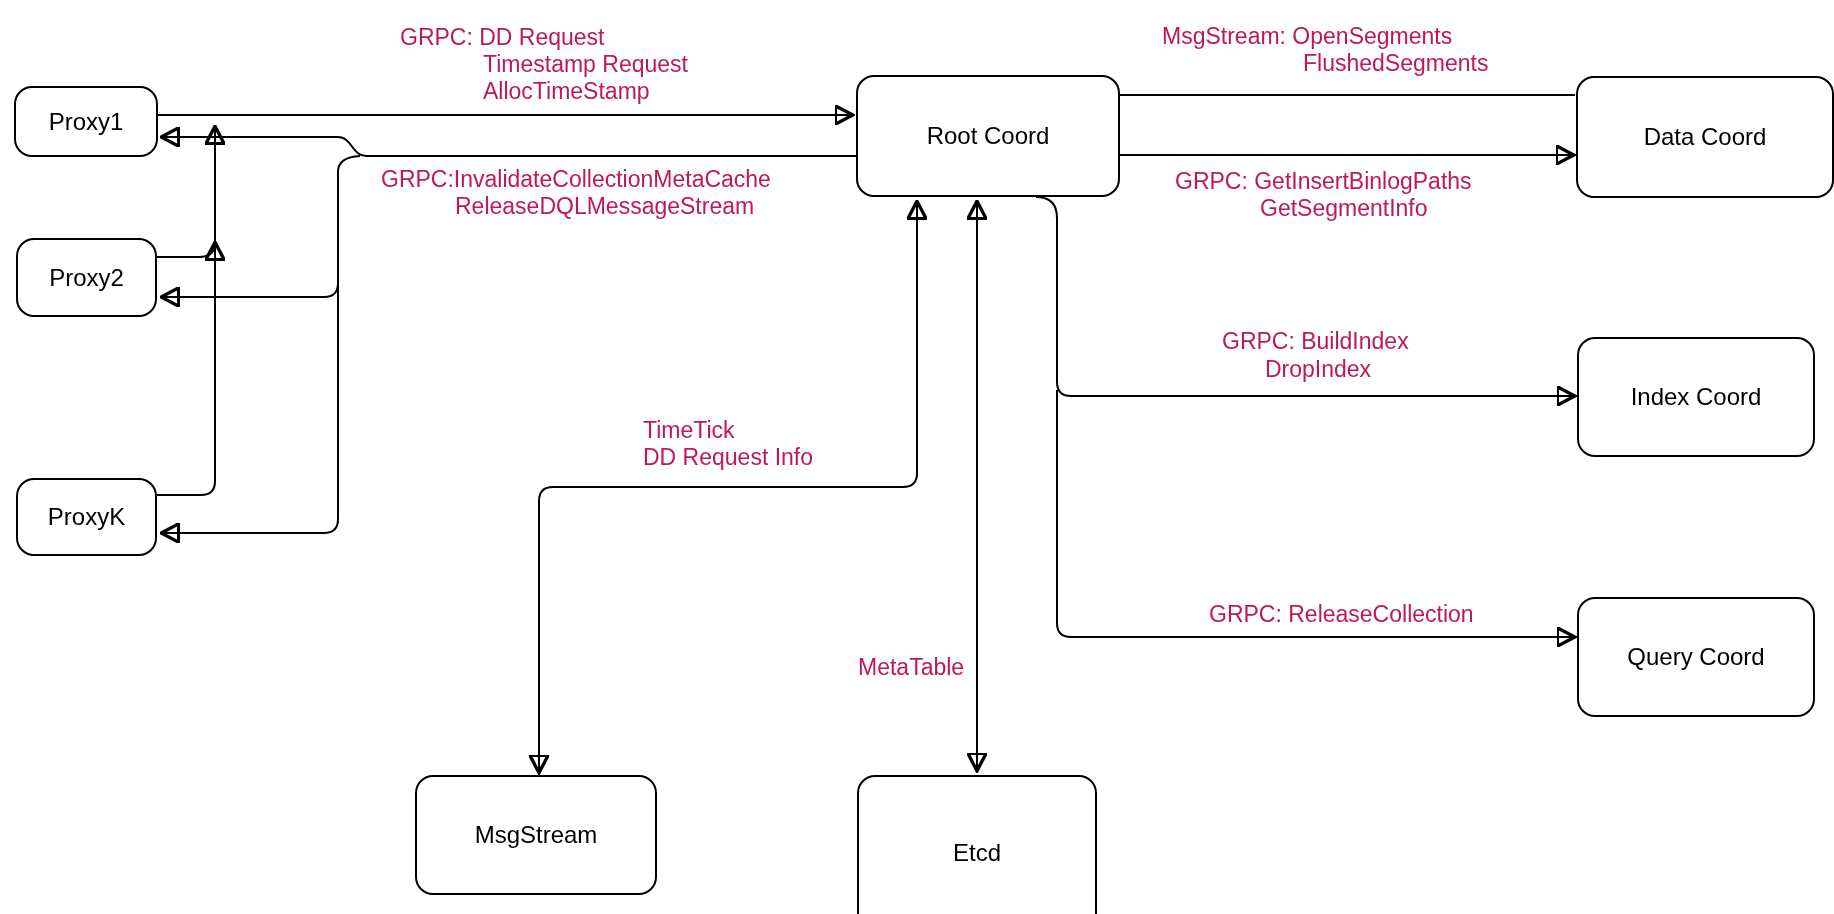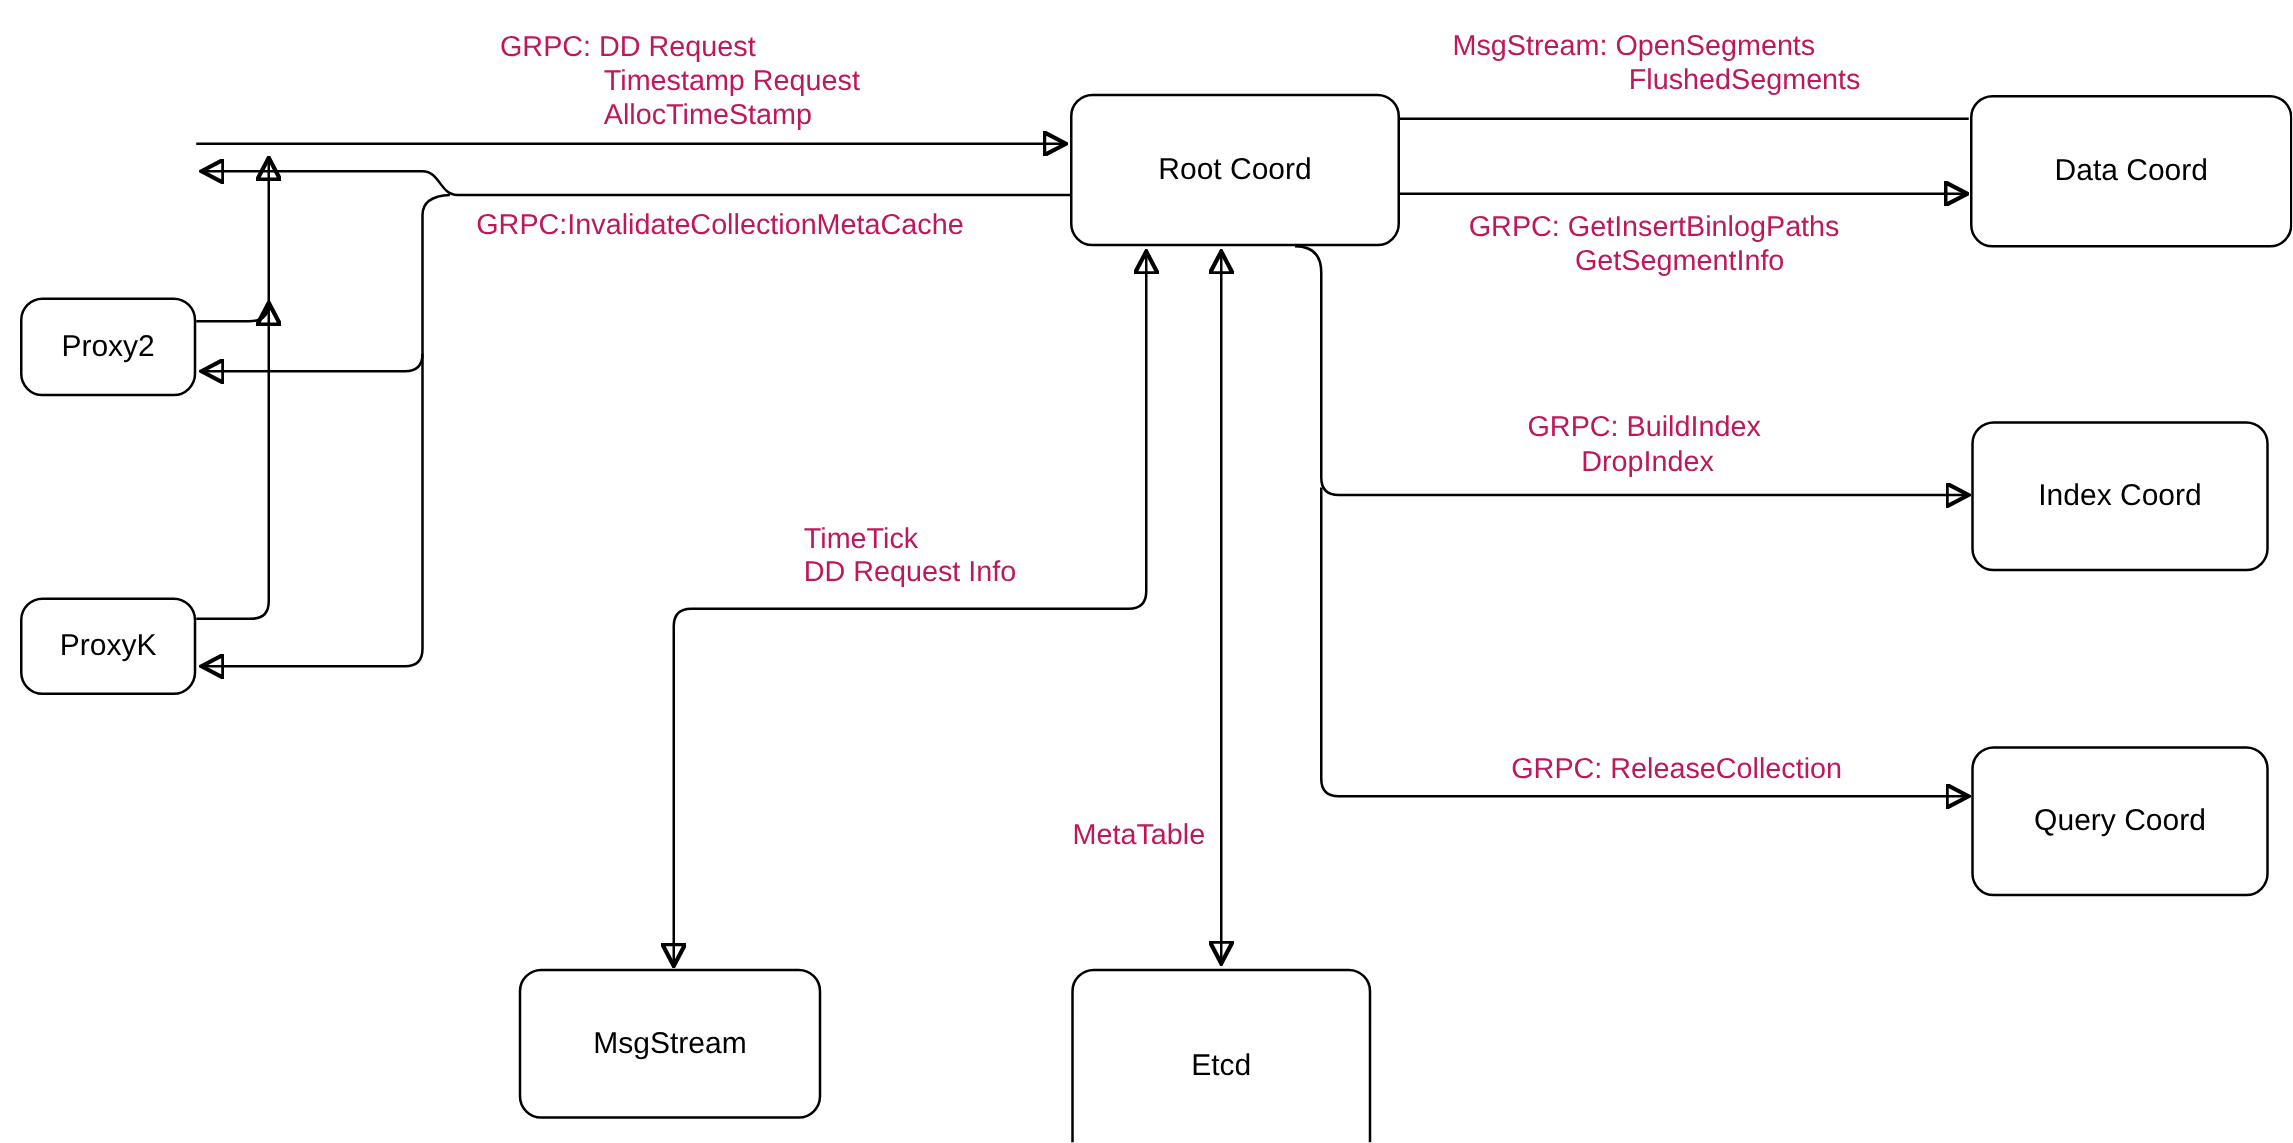--- a/index.html
+++ b/index.html
@@ -57,20 +57,23 @@
 
     <path d="M917 202 V473 Q917 487 903 487 H553 Q539 487 539 501 V772" marker-start="url(#arr)" marker-end="url(#arr)"></path>
 
     <path d="M977 202 V770" marker-start="url(#arr)" marker-end="url(#arr)"></path>
 
     <path d="M1036 197 Q1057 197 1057 218 V382 Q1057 396 1071 396 H1574" marker-end="url(#arr)"></path>
 
     <path d="M1057 390 V623 Q1057 637 1071 637 H1574" marker-end="url(#arr)"></path>
   </svg>
 
+  <div class="node" style="left:14px;top:86px;width:144px;height:71px;">
+    <span>Proxy1</span>
+  </div>
   <div class="node" style="left:16px;top:238px;width:141px;height:79px;">
     <span>Proxy2</span>
   </div>
   <div class="node" style="left:16px;top:478px;width:141px;height:78px;">
     <span>ProxyK</span>
   </div>
   <div class="node" style="left:856px;top:75px;width:264px;height:122px;">
     <span>Root Coord</span>
   </div>
   <div class="node" style="left:1576px;top:76px;width:258px;height:122px;">
@@ -87,20 +90,21 @@
   </div>
   <div class="node" style="left:857px;top:775px;width:240px;height:156px;">
     <span>Etcd</span>
   </div>
 
   <div class="elabel" style="left:400px;top:24px;">GRPC: DD Request</div>
   <div class="elabel" style="left:483px;top:51px;">Timestamp Request</div>
   <div class="elabel" style="left:483px;top:78px;">AllocTimeStamp</div>
 
   <div class="elabel" style="left:381px;top:166px;">GRPC:InvalidateCollectionMetaCache</div>
+  <div class="elabel" style="left:455px;top:193px;">ReleaseDQLMessageStream</div>
 
   <div class="elabel" style="left:1162px;top:23px;">MsgStream: OpenSegments</div>
   <div class="elabel" style="left:1303px;top:50px;">FlushedSegments</div>
 
   <div class="elabel" style="left:1175px;top:168px;">GRPC: GetInsertBinlogPaths</div>
   <div class="elabel" style="left:1260px;top:195px;">GetSegmentInfo</div>
 
   <div class="elabel" style="left:1222px;top:328px;">GRPC: BuildIndex</div>
   <div class="elabel" style="left:1265px;top:356px;">DropIndex</div>
 

